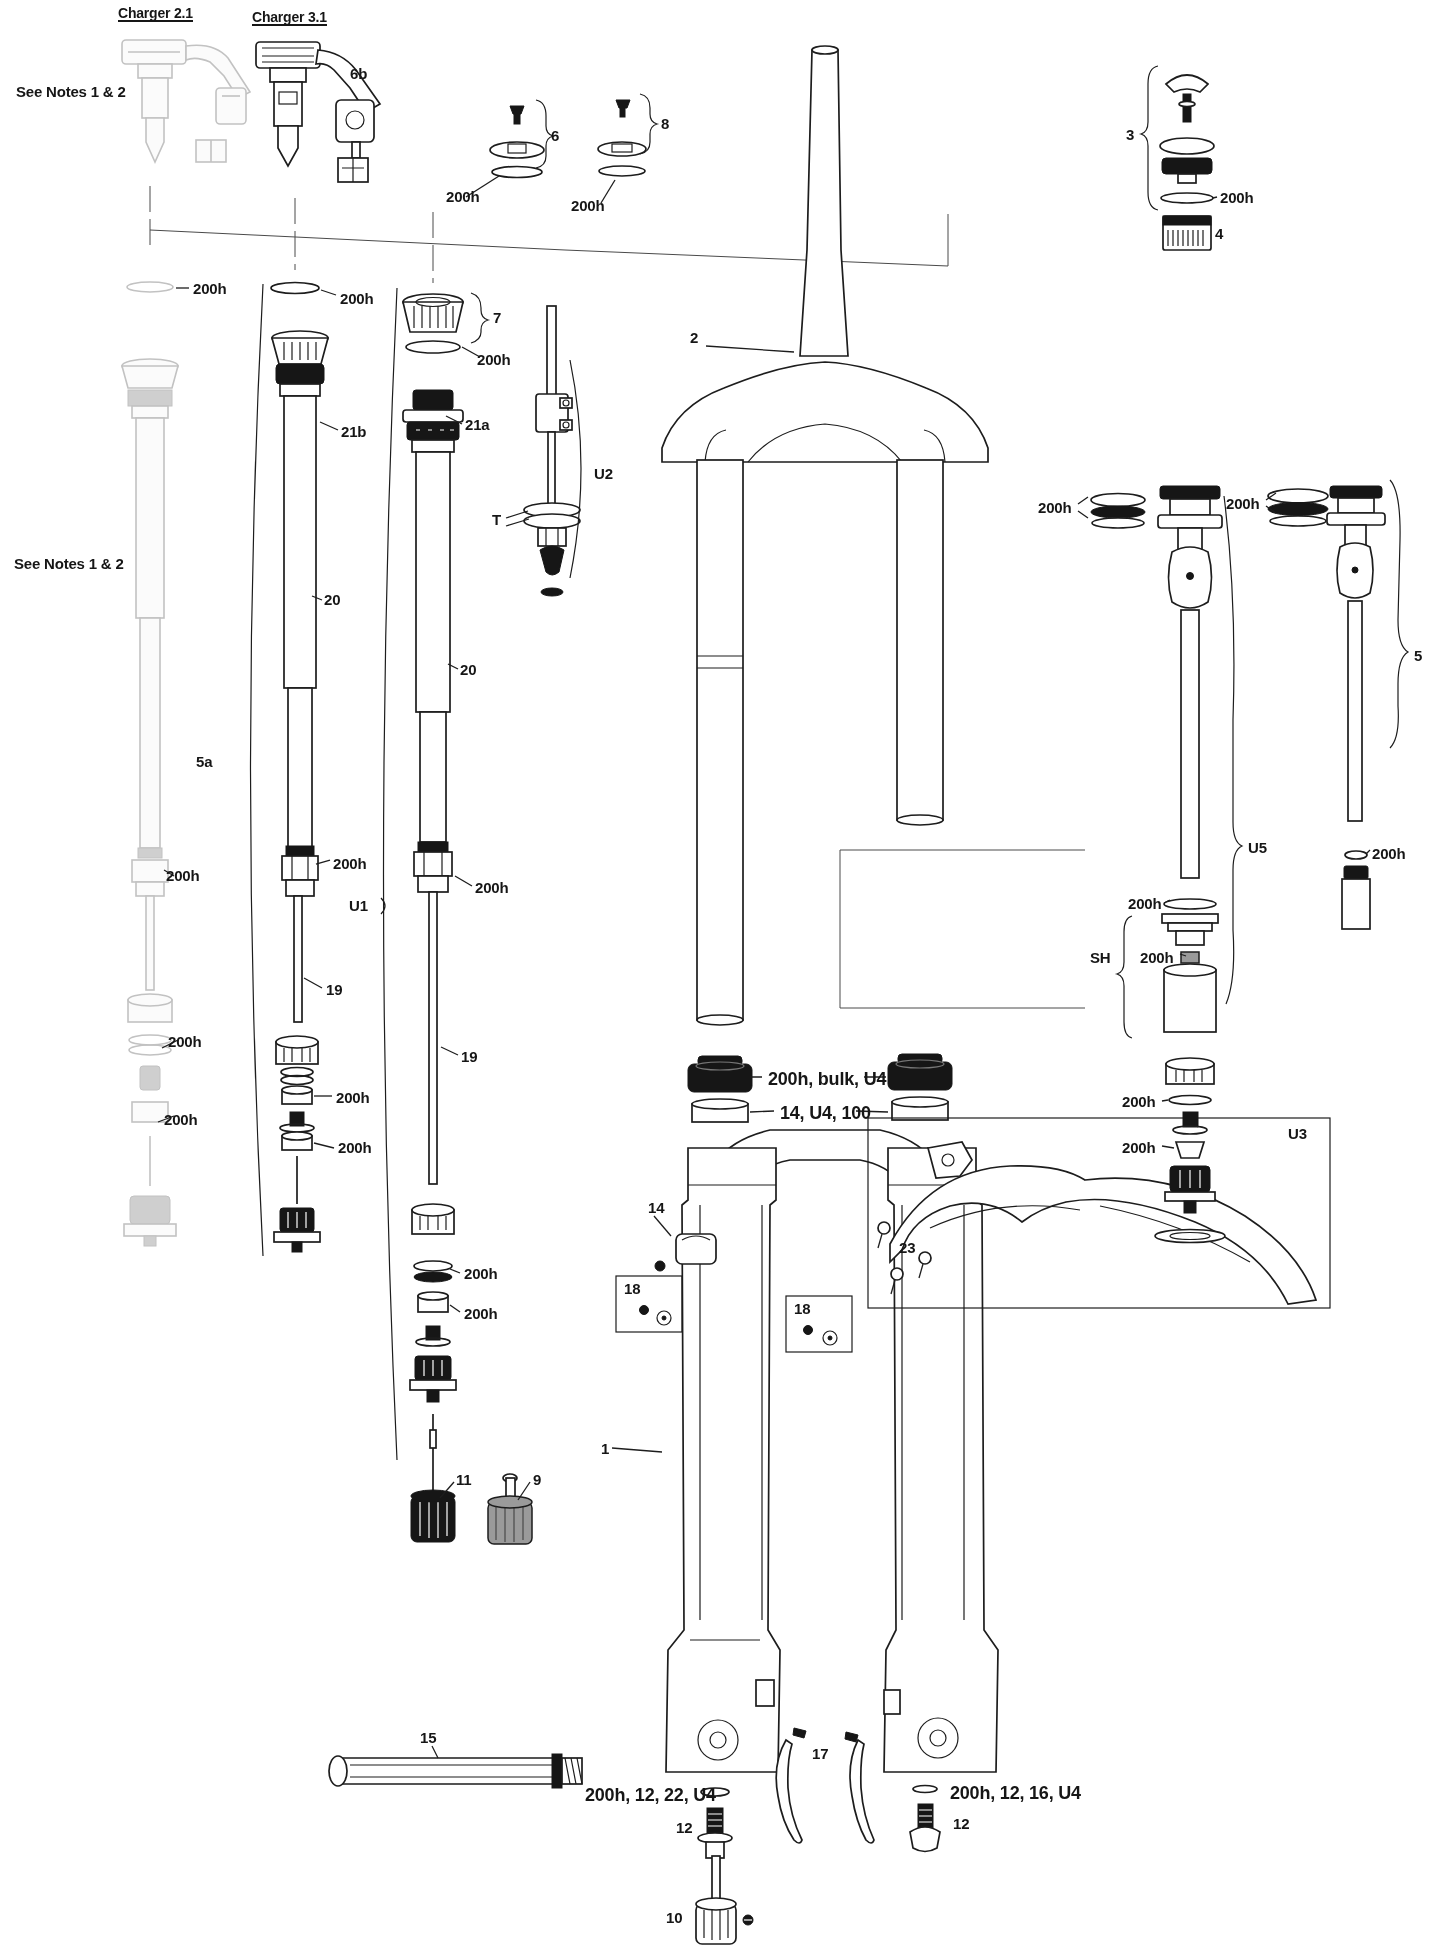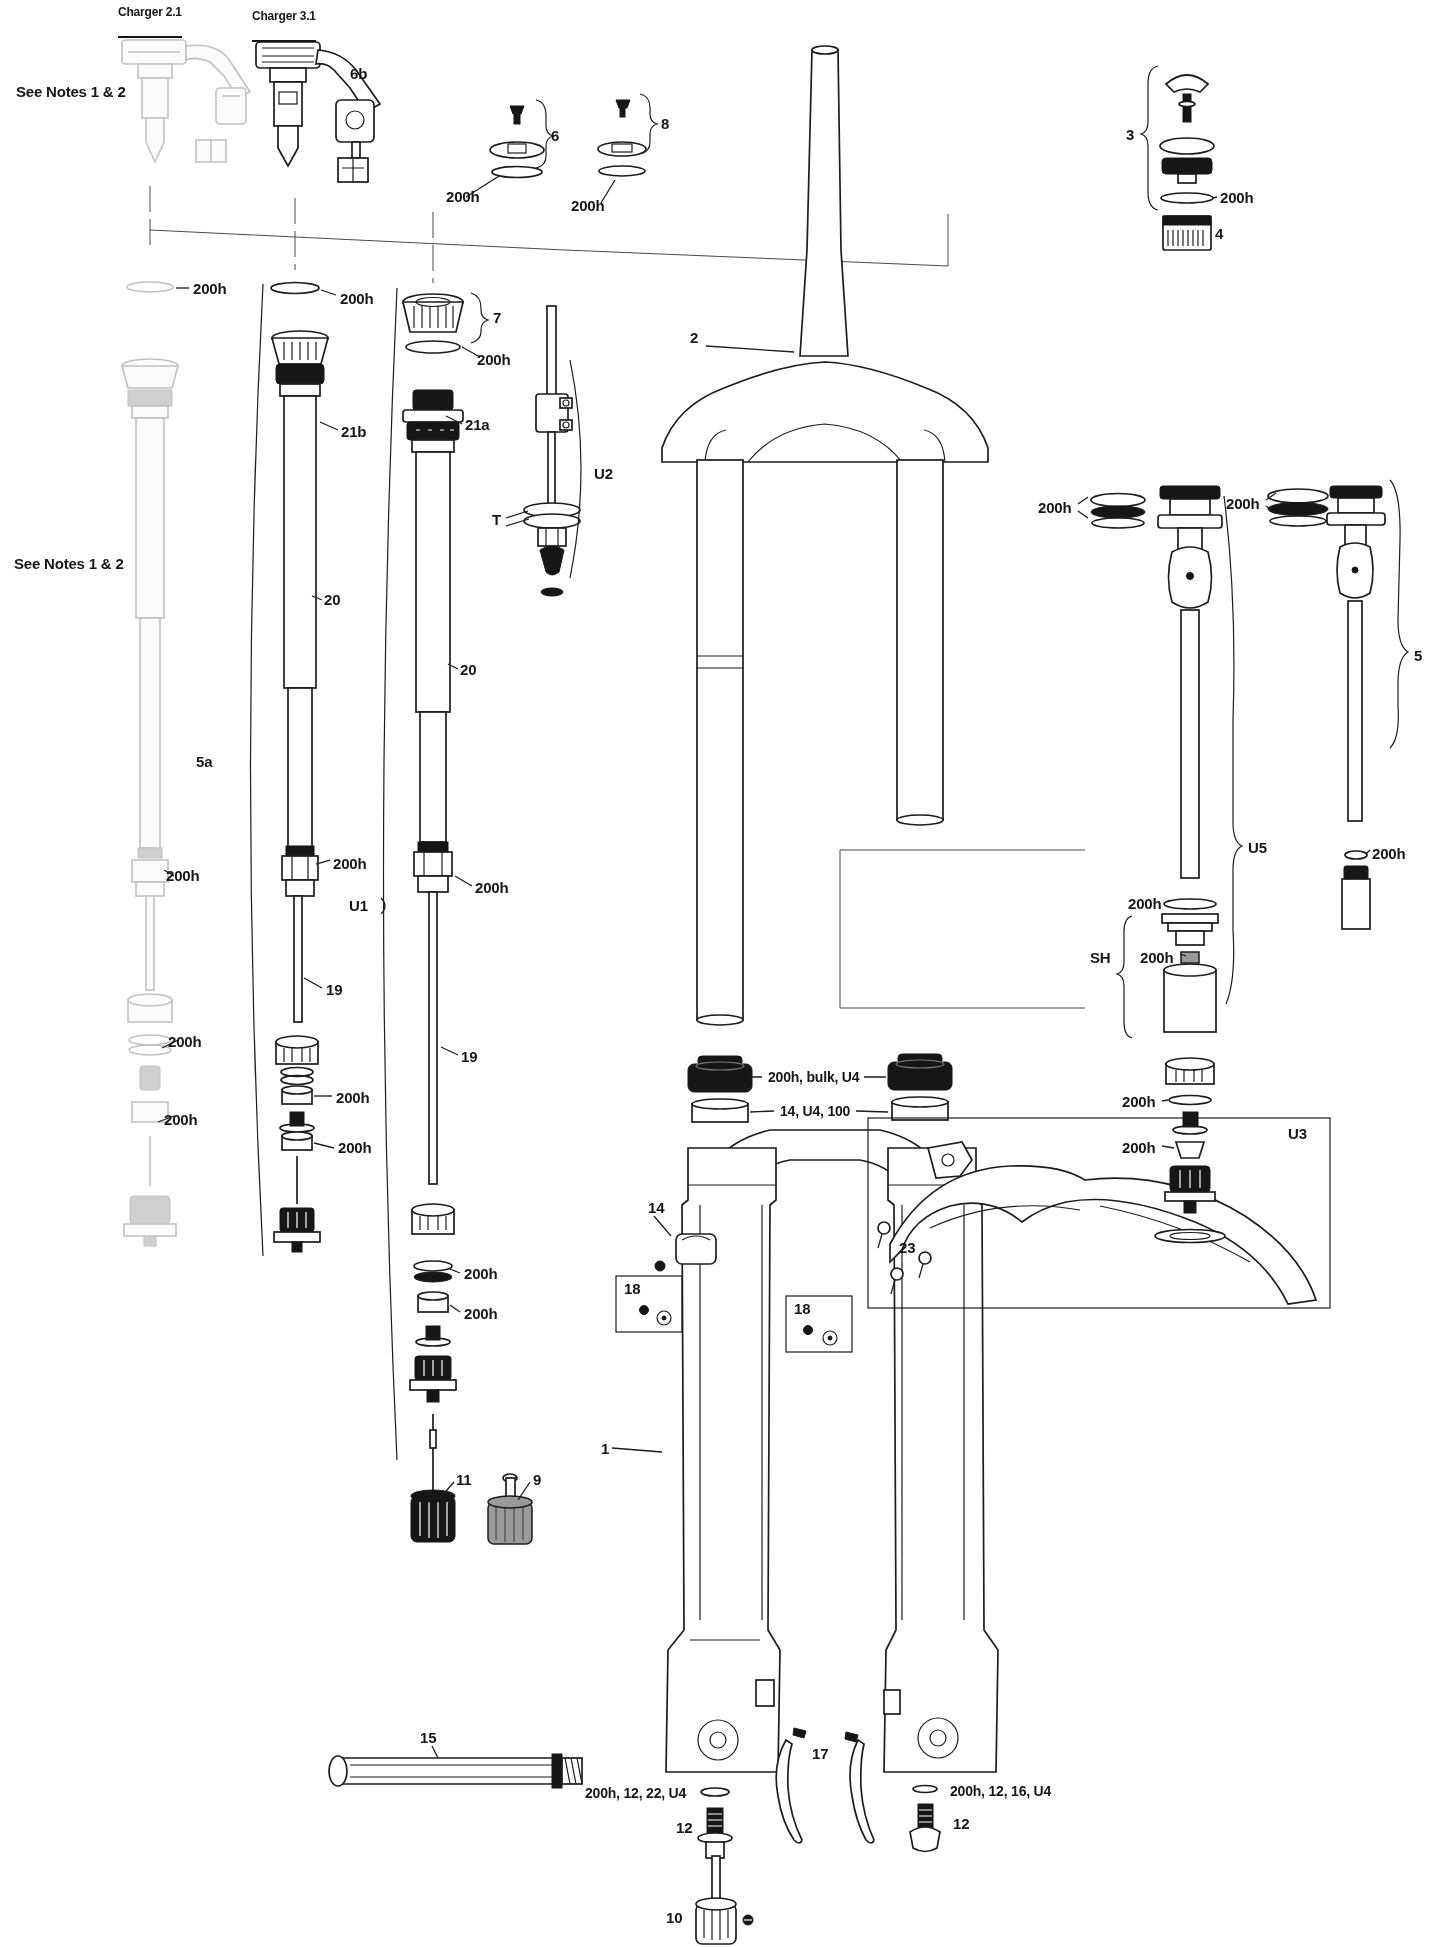--- a/index.html
+++ b/index.html
@@ -1,22 +1,22 @@
 <!DOCTYPE html>
 <html><head>
 <meta charset="utf-8">
 <style>
   html,body{margin:0;padding:0;background:#fff}
   .stage{position:relative;width:1445px;height:1947px;background:#fff;
          font-family:"Liberation Sans",sans-serif;overflow:hidden}
   .stage > svg{position:absolute;left:0;top:0}
   .lb{position:absolute;font-size:15px;font-weight:700;color:#161616;
       white-space:nowrap;line-height:1;letter-spacing:-0.2px}
-  .sm{font-size:14px}
-  .hd{font-size:12px;border-bottom:2px solid #161616;padding-bottom:18px}
+  .sm{font-size:18px}
+  .hd{font-size:14px;border-bottom:2px solid #161616;padding-bottom:0}
   
   .wh{fill:#fff;stroke:#1d1d1d;stroke-width:1.7}
   .bk{fill:#161616;stroke:#161616;stroke-width:1}
   .gy{fill:#9a9a9a;stroke:#1d1d1d;stroke-width:1.5}
   .ln{fill:none;stroke:#1d1d1d;stroke-width:1.7}
   .thin{fill:none;stroke:#1d1d1d;stroke-width:1.2}
   .lead{fill:none;stroke:#1d1d1d;stroke-width:1.3}
   .cons{fill:none;stroke:#4a4a4a;stroke-width:1}
   .gh{fill:#fbfbfb;stroke:#c2c2c2;stroke-width:1.6}
   .ghl{fill:none;stroke:#c2c2c2;stroke-width:1.6}

